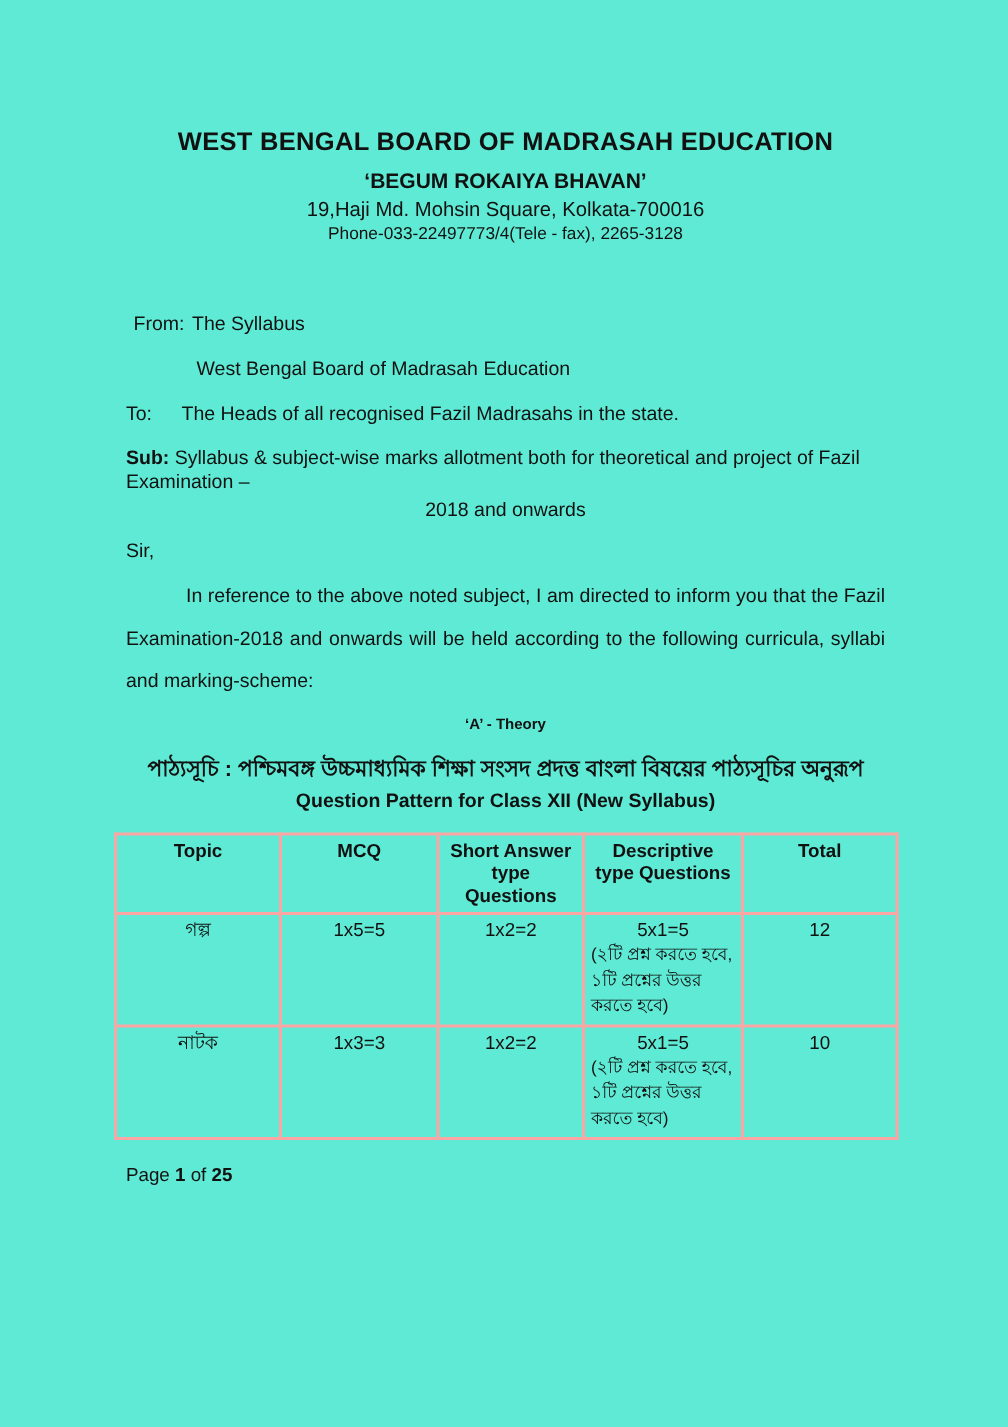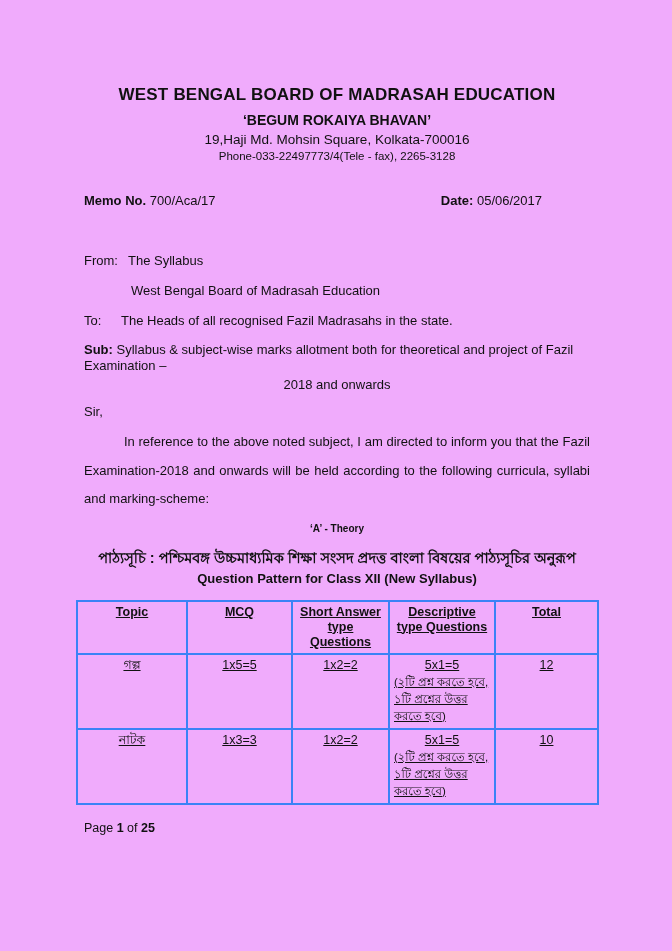--- a/index.html
+++ b/index.html
@@ -3,41 +3,41 @@
 <meta charset="utf-8">
 <style>
   * { margin: 0; padding: 0; box-sizing: border-box; }
   html, body { background: #e8e8e8; }
   body { font-family: "Liberation Sans", "DejaVu Sans", sans-serif; color: #111; }
   .page {
     position: relative;
     width: 672px;
     height: 951px;
     margin: 0 auto;
-    background: #f0abfc;
+    background: #5eead4;
     overflow: hidden;
   }
   .content { padding: 84px 82px 0 84px; }
 
   
   .letterhead { text-align: center; }
   .org-title { font-size: 17px; line-height: 21px; font-weight: bold; letter-spacing: 0.2px; }
   .building { font-size: 14px; line-height: 17px; font-weight: bold; margin-top: 7px; }
   .address { font-size: 13.5px; line-height: 16px; margin-top: 3px; }
   .phone { font-size: 11.5px; line-height: 14px; margin-top: 1px; }
 
   
   .memo-row { display: flex; justify-content: space-between; margin-top: 30px; font-size: 13px; line-height: 15px; }
   .memo-right { margin-right: 48px; }
   .b { font-weight: bold; }
 
   
   .row-from { margin-top: 45px; font-size: 13px; line-height: 15px; }
   .lbl { display: inline-block; }
-  .lbl-from { width: 44px; }
+  .lbl-from { width: 44px; text-align: center; }
   .lbl-to { width: 37px; }
   .from-line2 { margin-top: 15px; margin-left: 47px; font-size: 13px; line-height: 15px; }
   .row-to { margin-top: 15px; font-size: 13px; line-height: 15px; }
   .sub-block { margin-top: 14px; font-size: 13px; line-height: 16px; }
   .sub-line2 { text-align: center; margin-top: 3px; }
   .salutation { margin-top: 11px; font-size: 13px; line-height: 15px; }
   .body-para {
     margin-top: 9px;
     font-size: 13px;
     line-height: 28.5px;
@@ -53,27 +53,26 @@
 
   
   .qtable {
     border-collapse: collapse;
     table-layout: fixed;
     width: 521px;
     margin-left: -8px; 
     margin-top: 13px;
   }
   .qtable th, .qtable td {
-    border: 2px solid #3b82f6;
+    border: 2px solid #fca5a5;
     vertical-align: top;
     text-align: center;
     padding: 3px 4px;
     font-size: 12.5px;
     line-height: 15px;
-    text-decoration: underline;
   }
   .qtable th { font-weight: bold; height: 30px; }
   .qtable td { font-weight: normal; }
   .row-h1 td { height: 63px; }
   .row-h2 td { height: 75px; }
   .row-h3 td { height: 85px; }
   .desc-main { text-align: center; }
   .desc-note { text-align: left; font-size: 11.5px; line-height: 17px; margin-top: 1px; }
 
   
@@ -85,24 +84,20 @@
 <div class="page">
   <div class="content">
 
     <div class="letterhead">
       <div class="org-title">WEST BENGAL BOARD OF MADRASAH EDUCATION</div>
       <div class="building">‘BEGUM ROKAIYA BHAVAN’</div>
       <div class="address">19,Haji Md. Mohsin Square, Kolkata-700016</div>
       <div class="phone">Phone-033-22497773/4(Tele - fax), 2265-3128</div>
     </div>
 
-    <div class="memo-row">
-      <div class="memo-left"><span class="b">Memo No.</span><span> 700/Aca/17</span></div>
-      <div class="memo-right"><span class="b">Date:</span><span> 05/06/2017</span></div>
-    </div>
 
     <div class="row-from">
       <span class="lbl lbl-from">From:</span><span>The Syllabus</span>
     </div>
     <div class="from-line2">West Bengal Board of Madrasah Education</div>
 
     <div class="row-to">
       <span class="lbl lbl-to">To:</span><span>The Heads of all recognised Fazil Madrasahs in the state.</span>
     </div>
 

